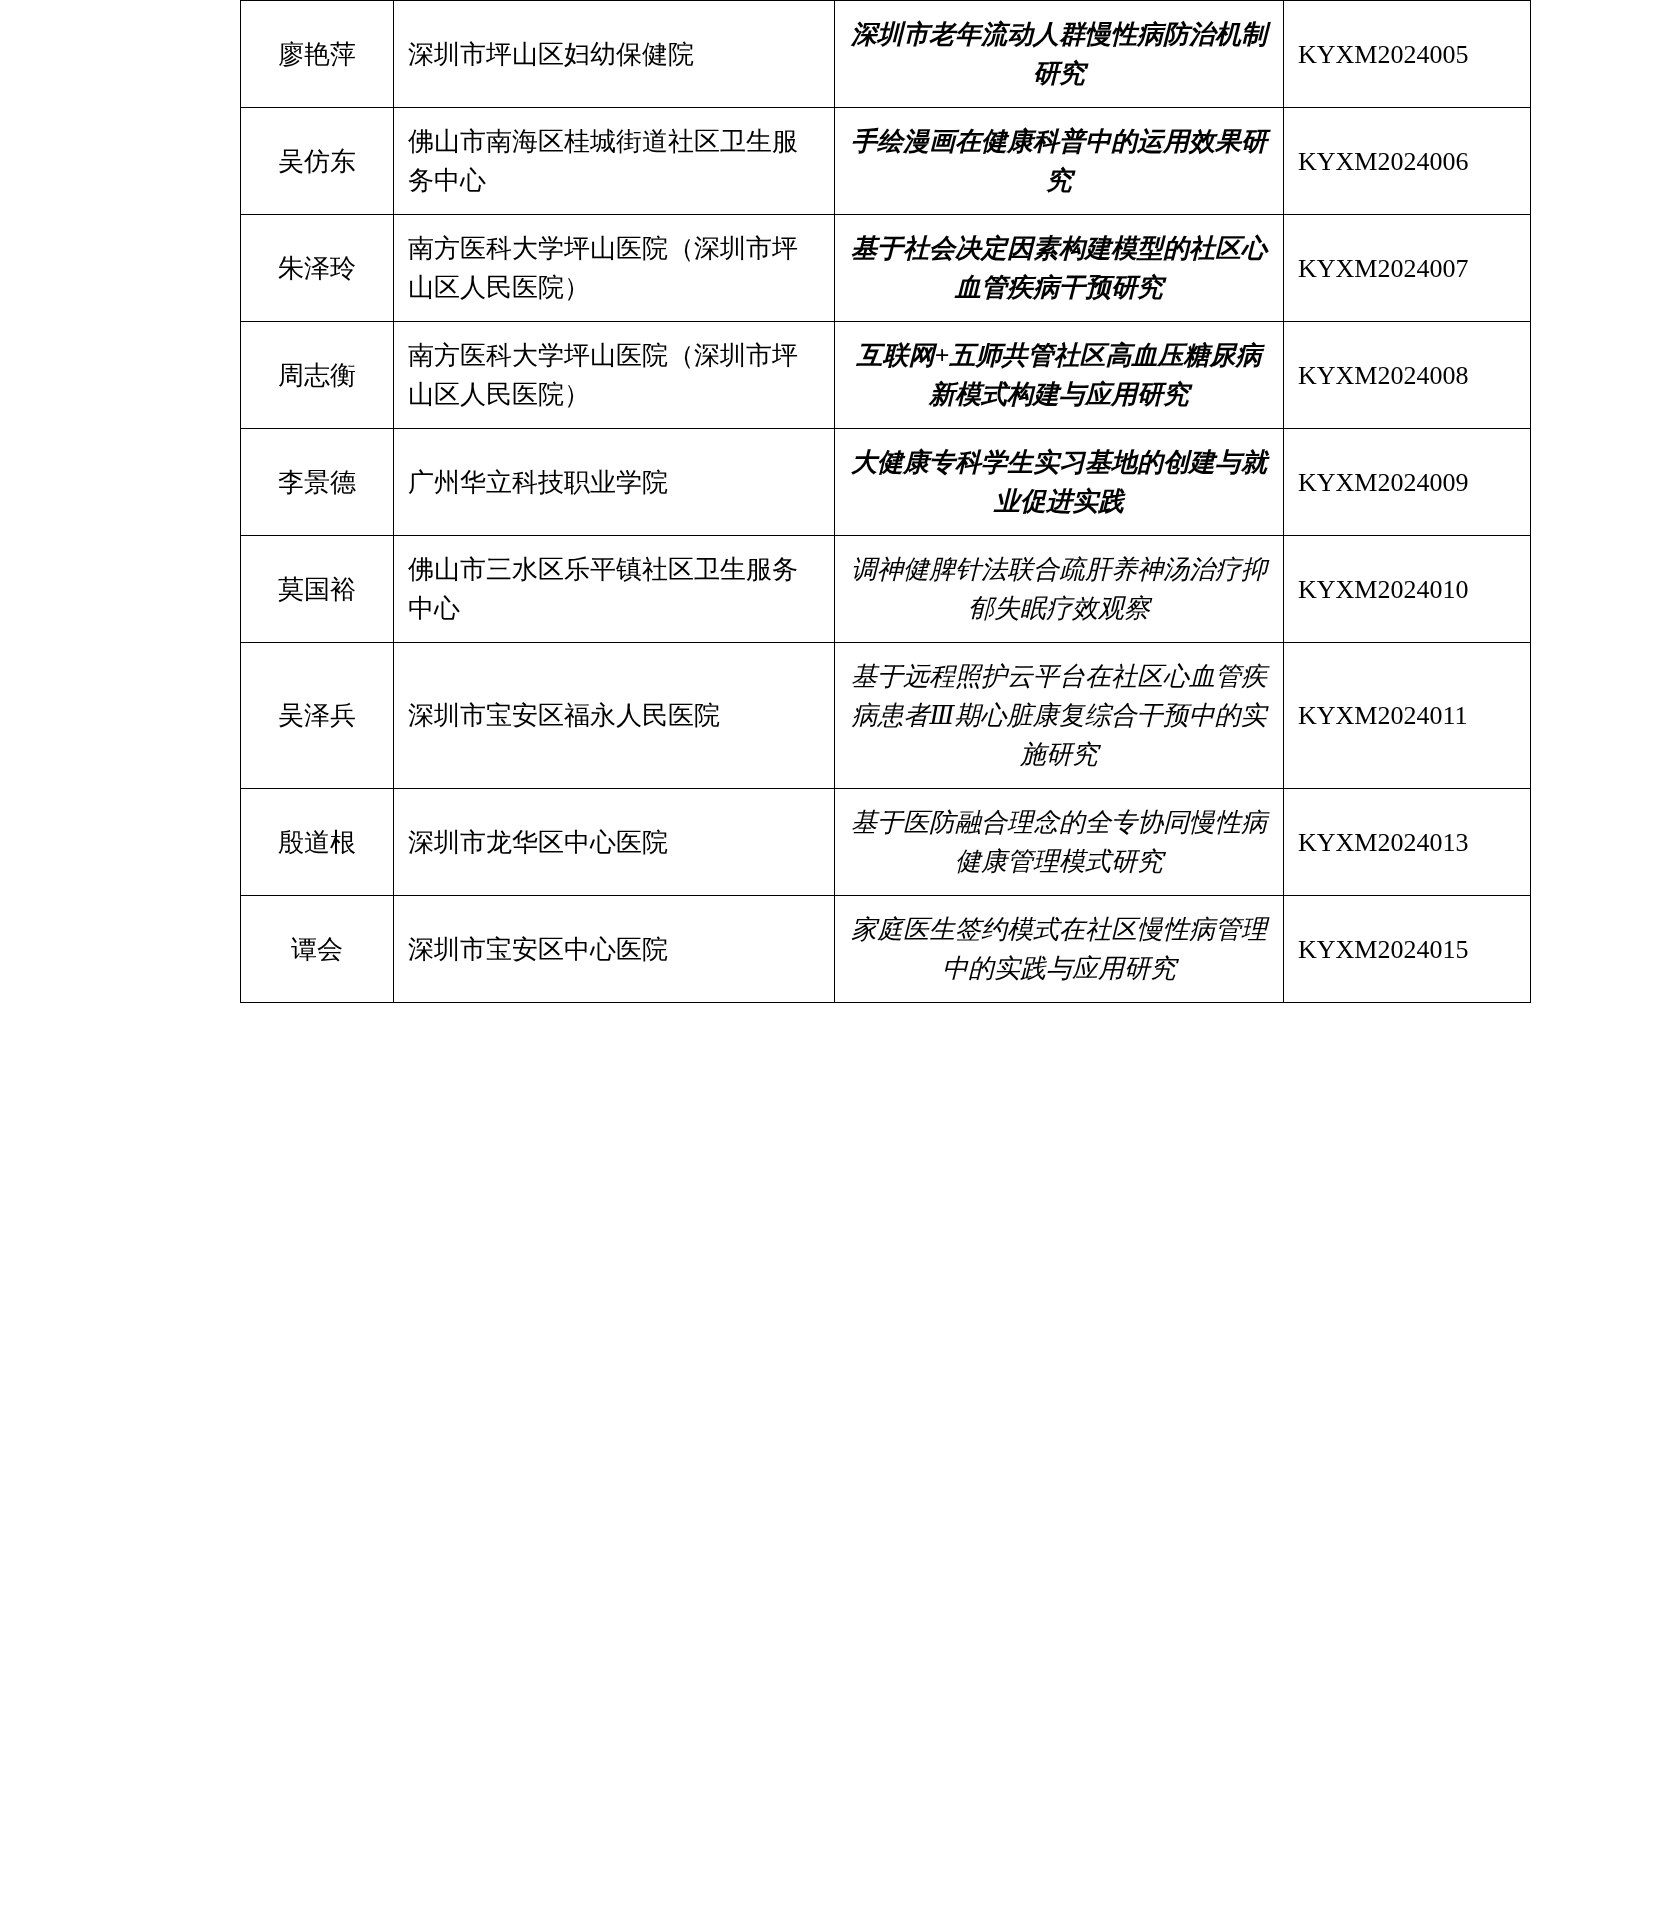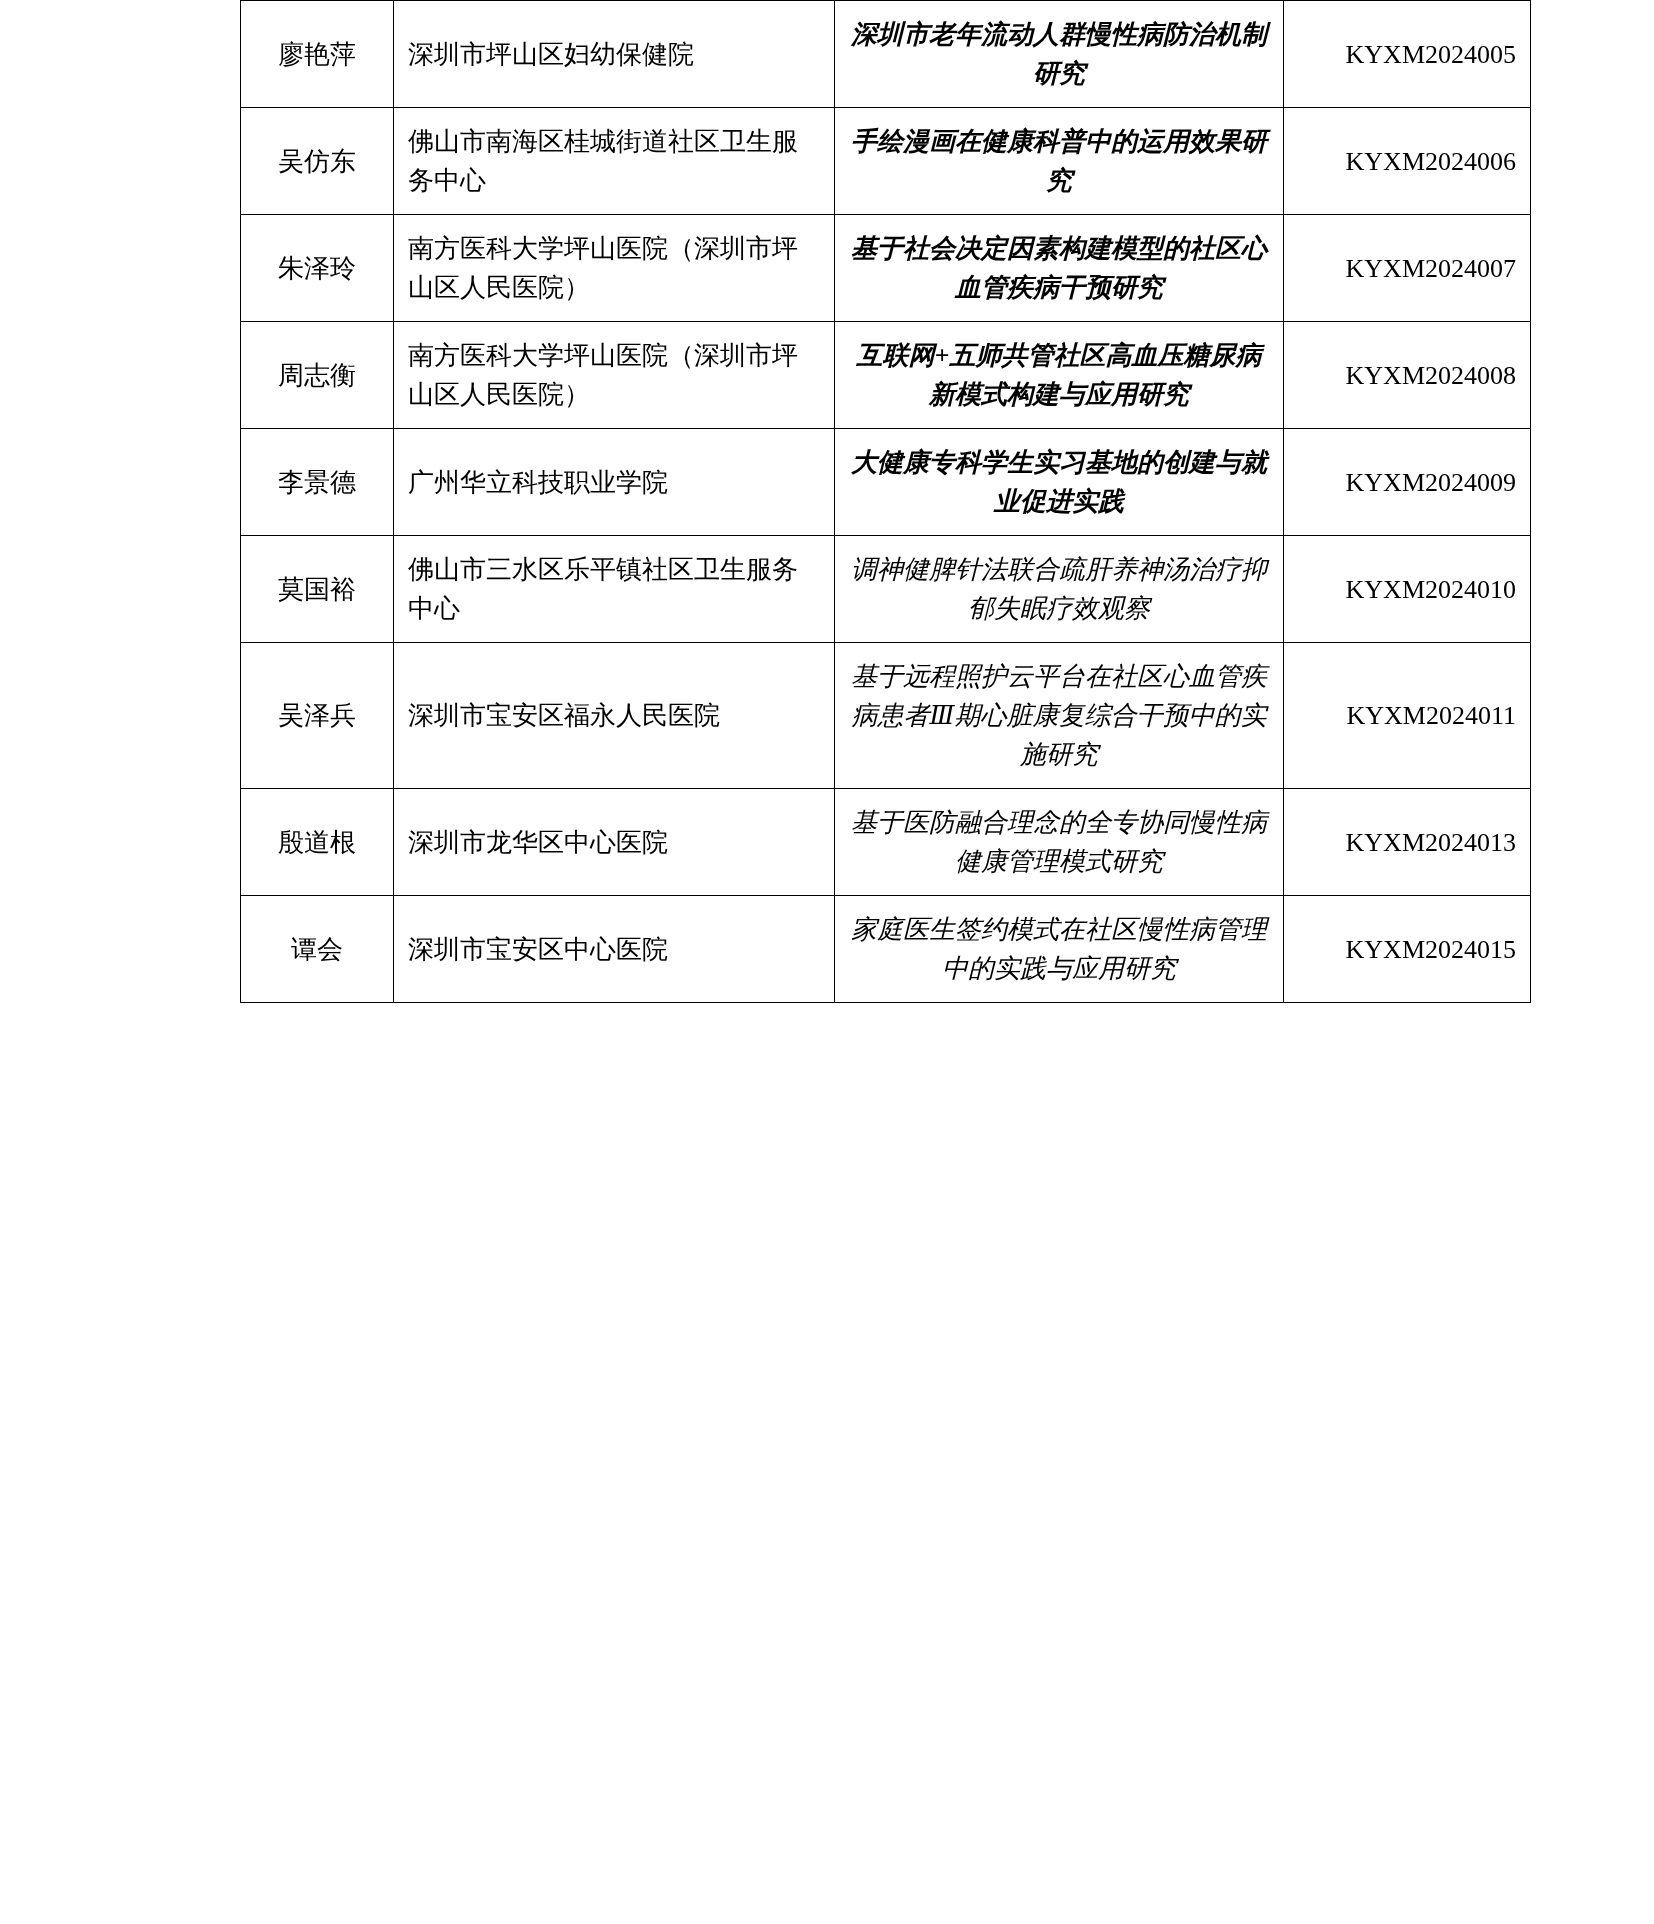--- a/index.html
+++ b/index.html
@@ -48,21 +48,21 @@
     width: 420px;
     text-align: center;
     font-size: 27px;
     font-style: italic;
   }
   td.col-title.bold {
     font-weight: bold;
   }
   td.col-code {
     width: 218px;
-    text-align: right;
+    text-align: left;
     font-size: 27px;
     font-family: "Liberation Serif", "DejaVu Serif", serif;
   }
   .first-row td {
     border-top: 1.5px solid #000000;
   }
 </style>
 </head>
 <body>
 

